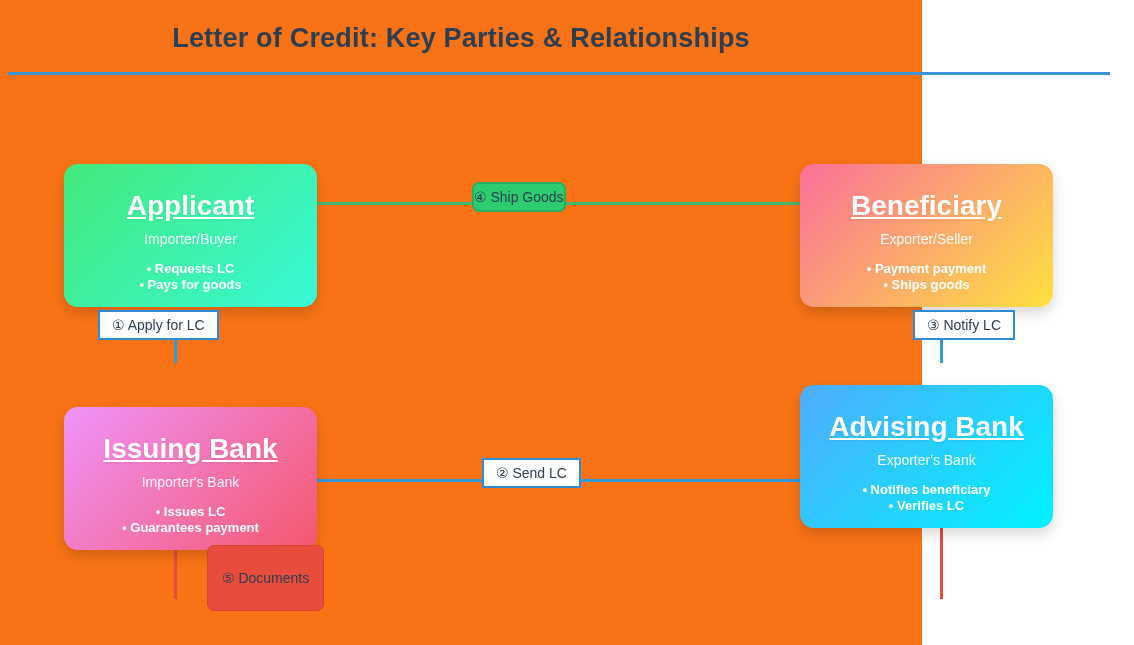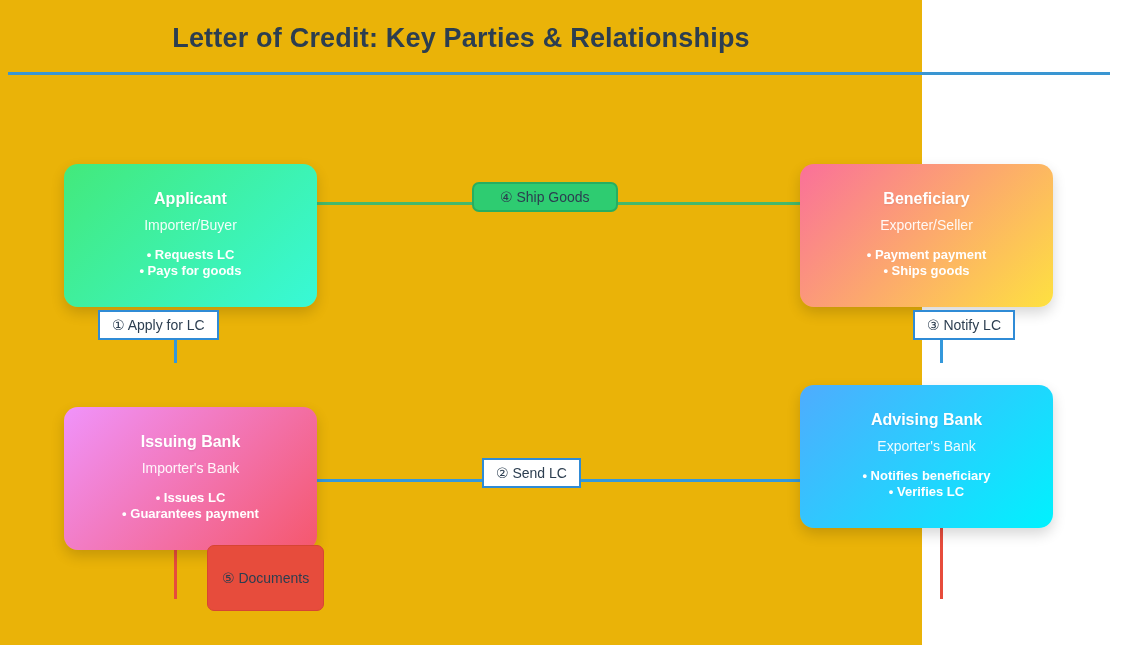--- a/index.html
+++ b/index.html
@@ -4,21 +4,21 @@
 <style>
   * { margin: 0; padding: 0; box-sizing: border-box; }
   html, body { background: #ffffff; }
   body {
     font-family: "Liberation Sans", "DejaVu Sans", sans-serif;
     width: 1134px; height: 645px; overflow: hidden;
   }
   .stage {
     position: relative;
     width: 922px; height: 645px;
-    background: #eab308;
+    background: #f97316;
   }
 
   
   .page-title {
     position: absolute; top: 23px; left: 0; width: 100%;
     text-align: center;
     font-size: 27px; font-weight: bold; color: #2c3e50;
     letter-spacing: 0.2px;
   }
   .divider {
@@ -37,22 +37,23 @@
     padding-top: 26px;
     box-shadow: 0 6px 14px rgba(0,0,0,0.16);
     z-index: 1;
   }
   .node-applicant   { left: 64px;  top: 164px; }
   .node-beneficiary { left: 800px; top: 164px; }
   .node-issuing     { left: 64px;  top: 407px; }
   .node-advising    { left: 800px; top: 385px; }
 
   .node-title {
-    font-size: 16px; font-weight: bold; margin-bottom: 9px;
+    font-size: 28px; font-weight: bold; margin-bottom: 9px;
     text-shadow: 0 1px 2px rgba(0,0,0,0.08);
+    text-decoration: underline;
   }
   .node-subtitle {
     font-size: 14px; color: rgba(255,255,255,0.93); margin-bottom: 14px;
   }
   .node-bullet {
     font-size: 13px; font-weight: bold; line-height: 15.5px;
   }
 
   
   .line { position: absolute; z-index: 0; }
@@ -80,21 +81,21 @@
   
   .badge {
     position: absolute; z-index: 2;
     border-radius: 7px;
     padding: 24px 14px;
     font-size: 14px; color: #2c3e50;
     white-space: nowrap; text-align: center;
   }
   .badge-ship {
     left: 472px; top: 182px;
-    background: #2ecc71; border: 2px solid #27ae60; padding: 5px 26px;
+    background: #2ecc71; border: 2px solid #27ae60; padding: 5px 0;
   }
   .badge-documents {
     left: 207px; top: 545px;
     background: #e74c3c; border: 1px solid #d64533;
   }
   .badge-payment {
     left: 816px; top: 545px;
     background: #27ae60; border: 1px solid #219653;
   }
 </style>

